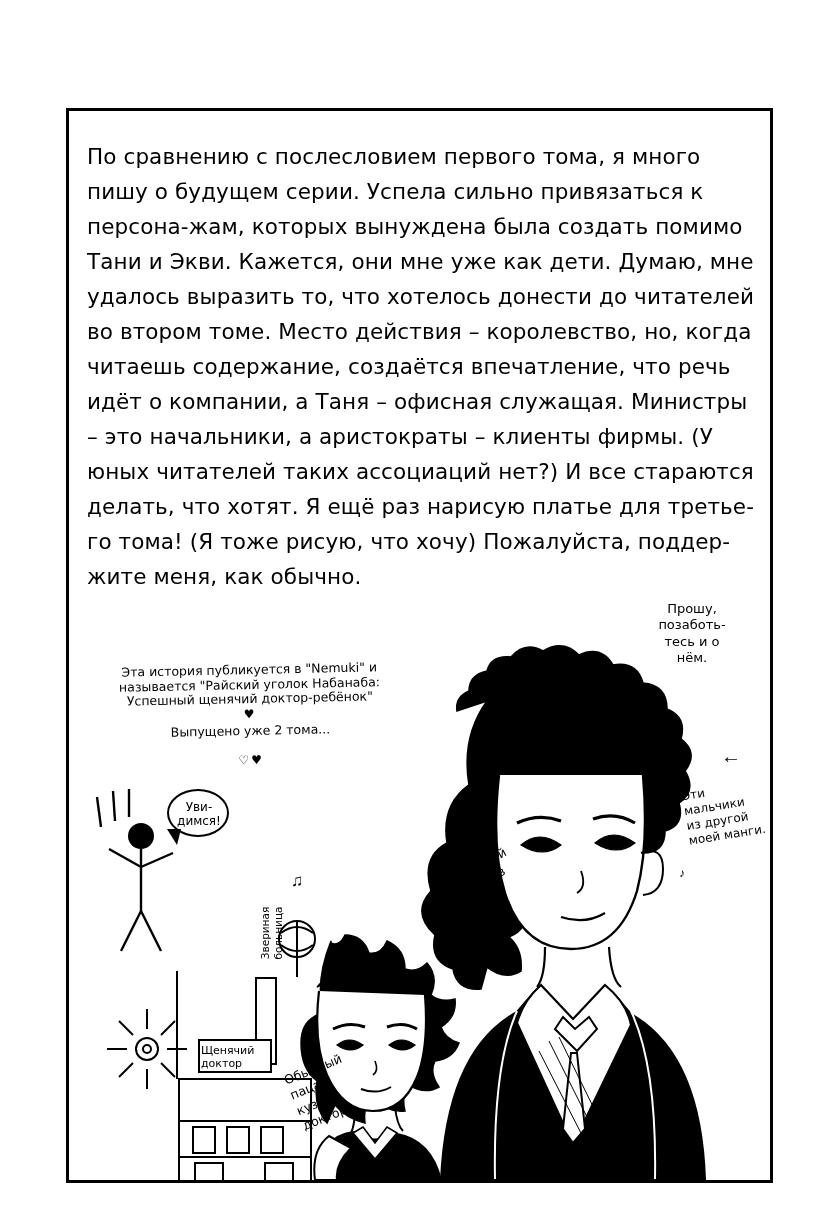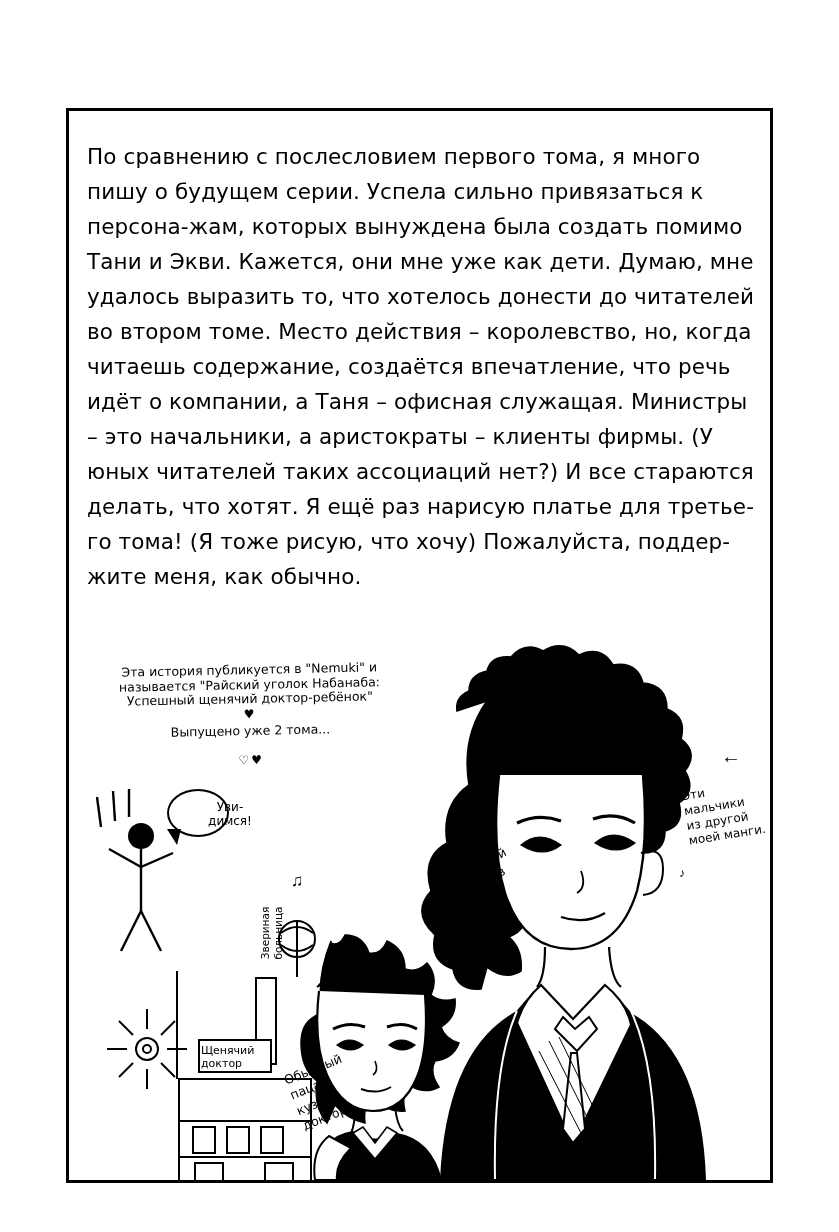--- a/index.html
+++ b/index.html
@@ -162,21 +162,20 @@
     border-right: 4px solid transparent;
     border-top: 16px solid #000;
   }
   #note-seeyou {
     left: 104px;
     top: 689px;
     width: 52px;
     font-size: 12px;
     text-align: center;
     line-height: 1.2;
-    margin-left: 31px;
   }
   .note-music {
     position: absolute;
     font-size: 17px;
   }
   #music-1 { left: 222px; top: 760px; }
   .arrow {
     position: absolute;
     font-size: 20px;
     line-height: 1;
@@ -319,20 +318,21 @@
       </g>
     </svg>
 
     <div class="hand" id="note-series">
       <span>Эта история публикуется в "Nemuki" и называется "Райский уголок Набанаба: Успешный щенячий доктор-ребёнок"</span>
       <span class="hearts">♥</span>
       <span class="vol">Выпущено уже 2 тома...</span>
       <span class="hearts">♡♥</span>
     </div>
 
+    <div class="hand" id="note-please">Прошу, позаботь-тесь и о нём.</div>
 
     <span class="arrow" id="arrow-boys">←</span>
     <div class="hand" id="note-boys">Эти мальчики из другой моей манги.</div>
 
     <div class="hand" id="note-doctor15">15-летний доктор в долгах.</div>
 
     <div class="hand" id="note-cousin">Обычный пацан, кузен доктора.</div>
 
     <div id="sign-hospital"></div>
     <div class="hand" id="note-hospital">Звериная больница</div>

